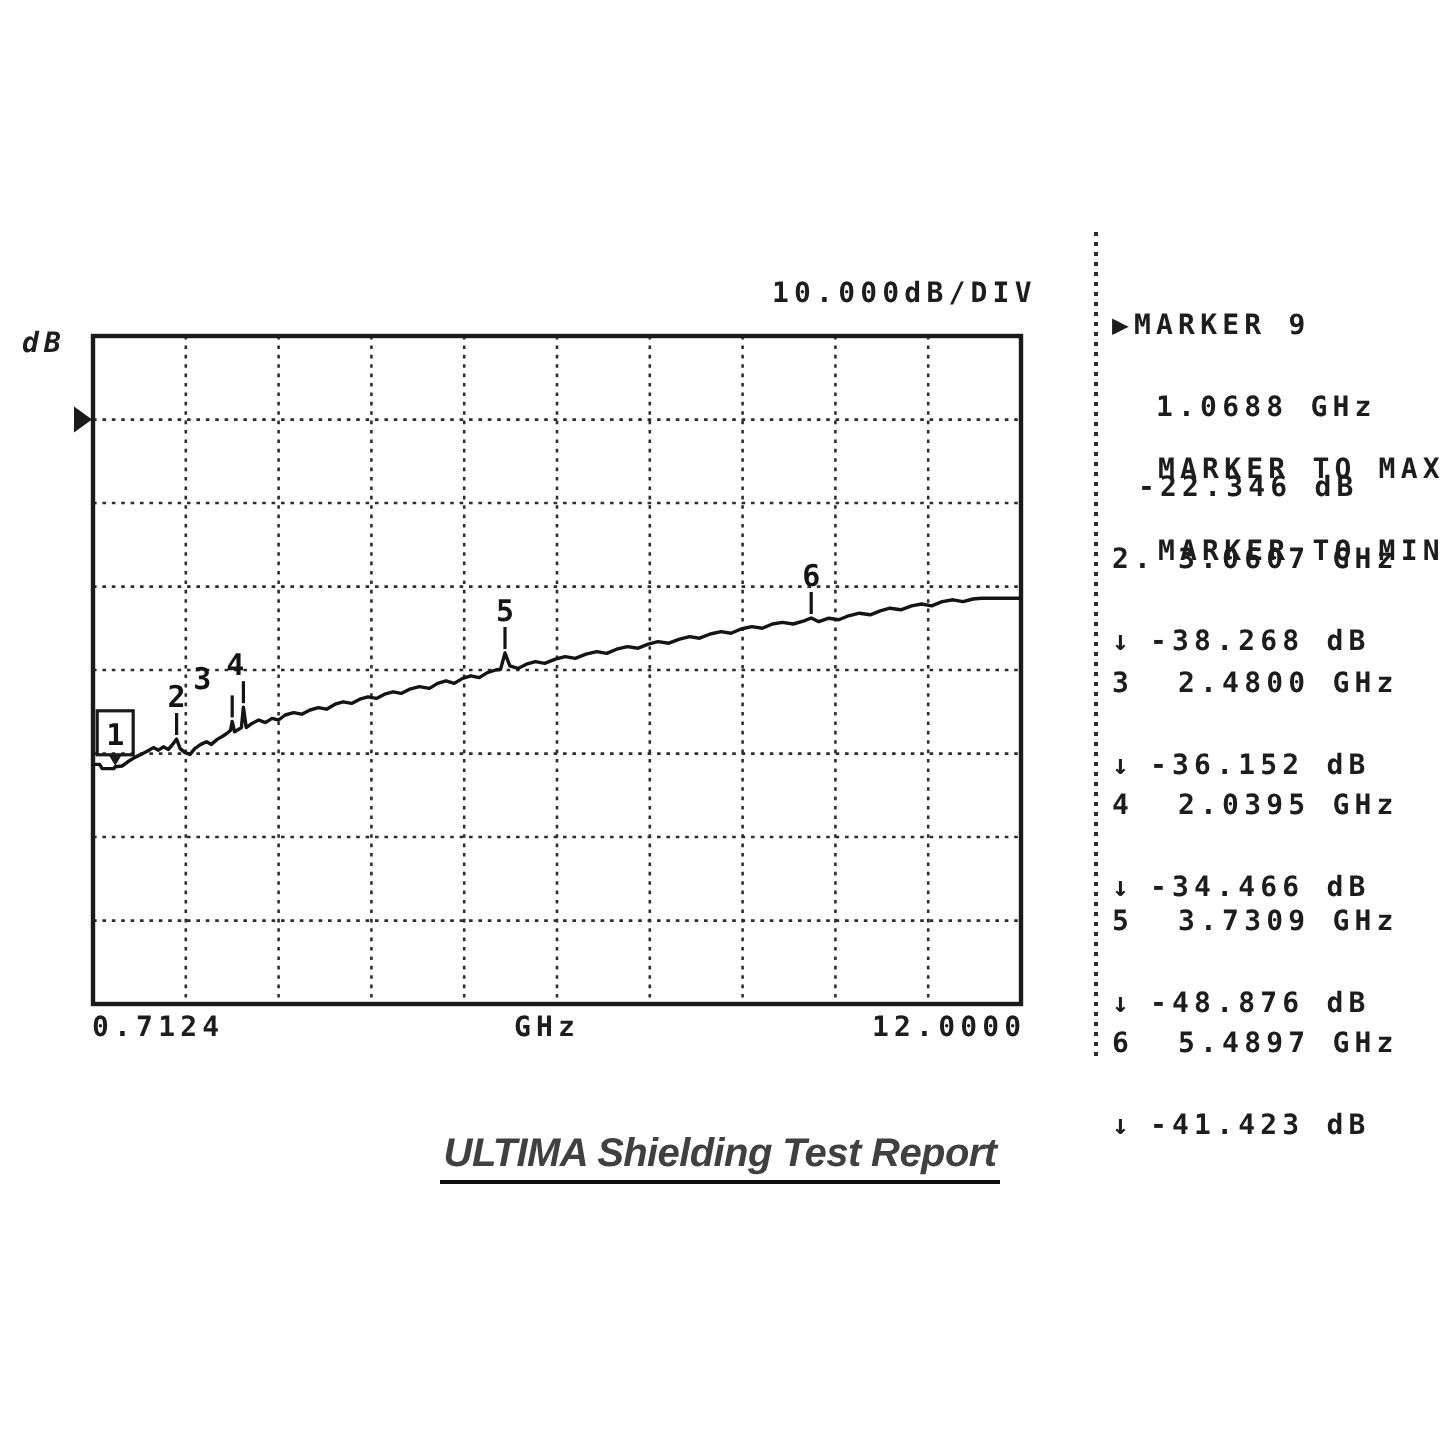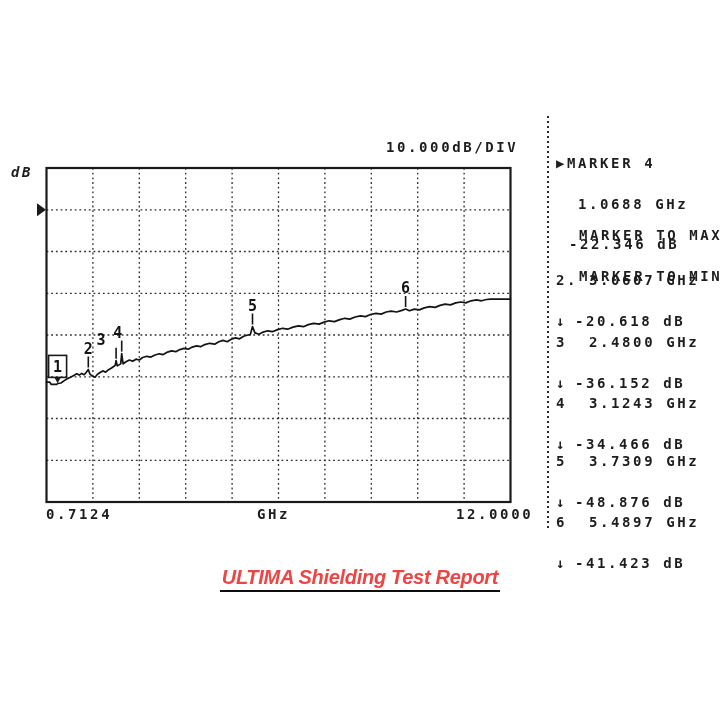--- a/index.html
+++ b/index.html
@@ -17,41 +17,41 @@
   
   #plot-svg{position:absolute;left:36px;top:160px;width:480px;height:350px;}
   .grid{stroke:#2e2e2e;stroke-width:1.3;stroke-dasharray:1.8 2.9;}
   .trace{fill:none;stroke:#141414;stroke-width:1.7;stroke-linejoin:round;stroke-linecap:round;}
   .mtick{stroke:#141414;stroke-width:1.6;}
   .mlabel{font-family:"DejaVu Sans Mono",monospace;font-weight:bold;font-size:15px;fill:#141414;}
   #scale-label{left:386px;top:141px;}
   #db-label{left:11px;top:166px;font-style:italic;}
   #x-start-label{left:46px;top:508px;}
   #x-unit-label{left:257px;top:508px;}
-  #x-stop-label{left:456px;top:508px;}
+  #x-stop-label{left:436px;top:508px;}
   
   #separator{
     left:547px;top:116px;width:2px;height:412px;
     background:repeating-linear-gradient(to bottom,#2a2a2a 0 2.2px,transparent 2.2px 5px);
   }
   
   .pgroup{position:absolute;left:556px;}
   .pline{height:13.5px;line-height:13.5px;}
   .ind22{padding-left:22px;}
   .ind13{padding-left:13px;}
   .ind8{padding-left:8px;margin-left:15px;}
   .cell-ptr{display:inline-block;width:11px;letter-spacing:0;}
   .cell-num{display:inline-block;width:33px;}
   .cell-arrow{display:inline-block;width:19px;letter-spacing:0;}
   
   #report-title{
     left:10px;top:566px;width:700px;text-align:center;
     font-family:"Liberation Sans",sans-serif;
     font-style:italic;font-weight:bold;font-size:20px;letter-spacing:-0.3px;
-    color:#ef4444;
+    color:#404040;
   }
   #report-title span{border-bottom:2.5px solid #0e0e0e;padding:0 2px 2px 2px;}
 </style>
 </head>
 <body>
 
 <div id="scale-label" class="abs mono">10.000dB/DIV</div>
 
 <div id="db-label" class="abs mono">dB</div>
 
@@ -90,42 +90,42 @@
     <text class="mlabel" x="369.6" y="133.0" text-anchor="middle">6</text>
   </svg>
 
 <div id="x-start-label" class="abs mono">0.7124</div>
 <div id="x-unit-label" class="abs mono">GHz</div>
 <div id="x-stop-label" class="abs mono">12.0000</div>
 
 <div id="separator" class="abs"></div>
 
 <div class="pgroup mono" style="top:130px">
-  <div class="pline"><span class="cell-ptr">▶</span><span>MARKER 4</span></div>
+  <div class="pline"><span class="cell-ptr">▶</span><span>MARKER 9</span></div>
   <div class="pline ind22">1.0688 GHz</div>
   <div class="pline ind13">-22.346 dB</div>
 </div>
 
 <div class="pgroup mono" style="top:202px">
   <div class="pline ind8">MARKER TO MAX</div>
   <div class="pline ind8">MARKER TO MIN</div>
 </div>
 
 <div class="pgroup mono" style="top:247px">
   <div class="pline"><span class="cell-num">2.</span><span>3.0607 GHz</span></div>
-  <div class="pline"><span class="cell-arrow">↓</span><span>-20.618 dB</span></div>
+  <div class="pline"><span class="cell-arrow">↓</span><span>-38.268 dB</span></div>
 </div>
 
 <div class="pgroup mono" style="top:309px">
   <div class="pline"><span class="cell-num">3</span><span>2.4800 GHz</span></div>
   <div class="pline"><span class="cell-arrow">↓</span><span>-36.152 dB</span></div>
 </div>
 
 <div class="pgroup mono" style="top:370px">
-  <div class="pline"><span class="cell-num">4</span><span>3.1243 GHz</span></div>
+  <div class="pline"><span class="cell-num">4</span><span>2.0395 GHz</span></div>
   <div class="pline"><span class="cell-arrow">↓</span><span>-34.466 dB</span></div>
 </div>
 
 <div class="pgroup mono" style="top:428px">
   <div class="pline"><span class="cell-num">5</span><span>3.7309 GHz</span></div>
   <div class="pline"><span class="cell-arrow">↓</span><span>-48.876 dB</span></div>
 </div>
 
 <div class="pgroup mono" style="top:489px">
   <div class="pline"><span class="cell-num">6</span><span>5.4897 GHz</span></div>

